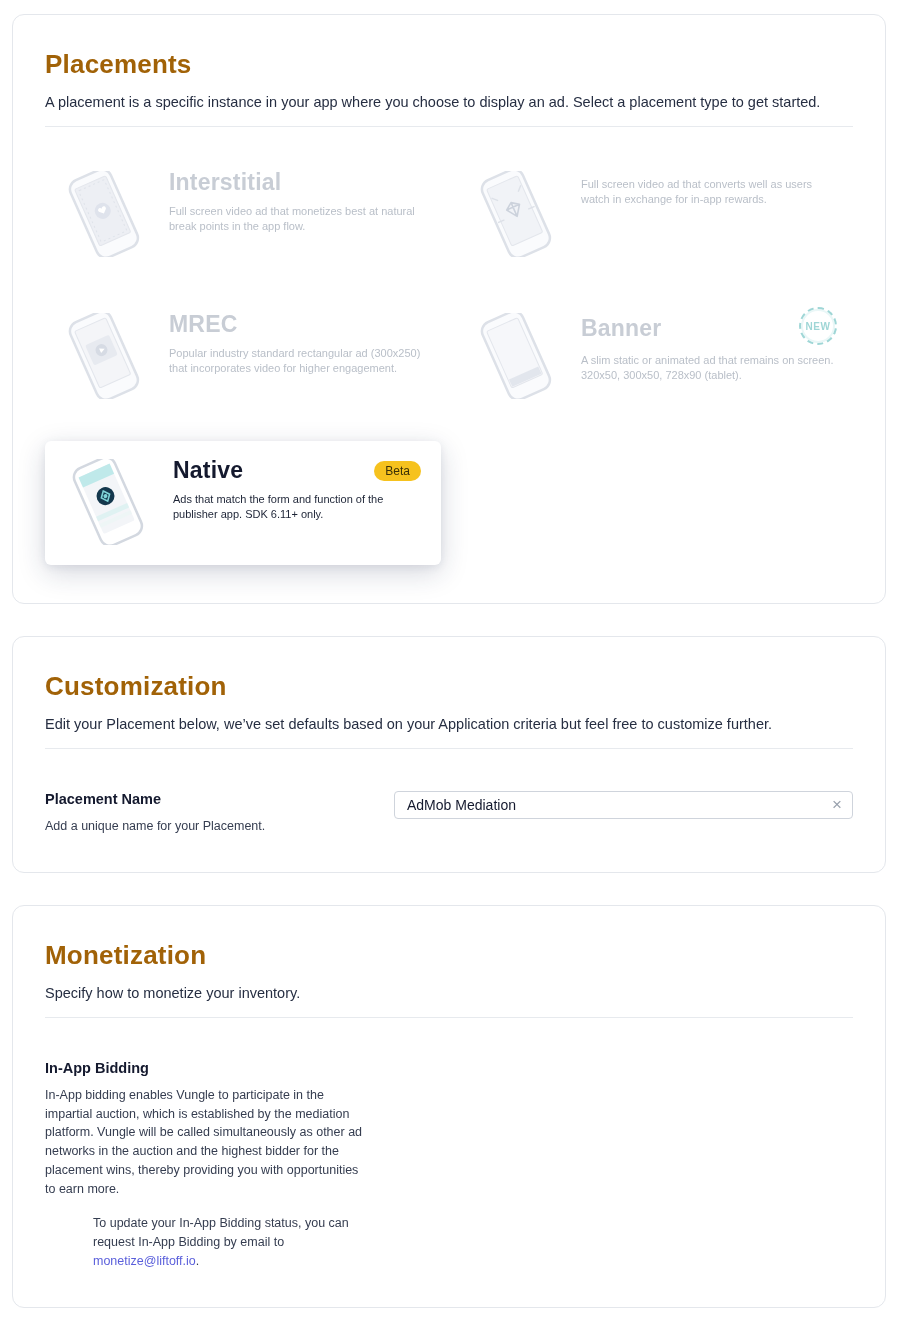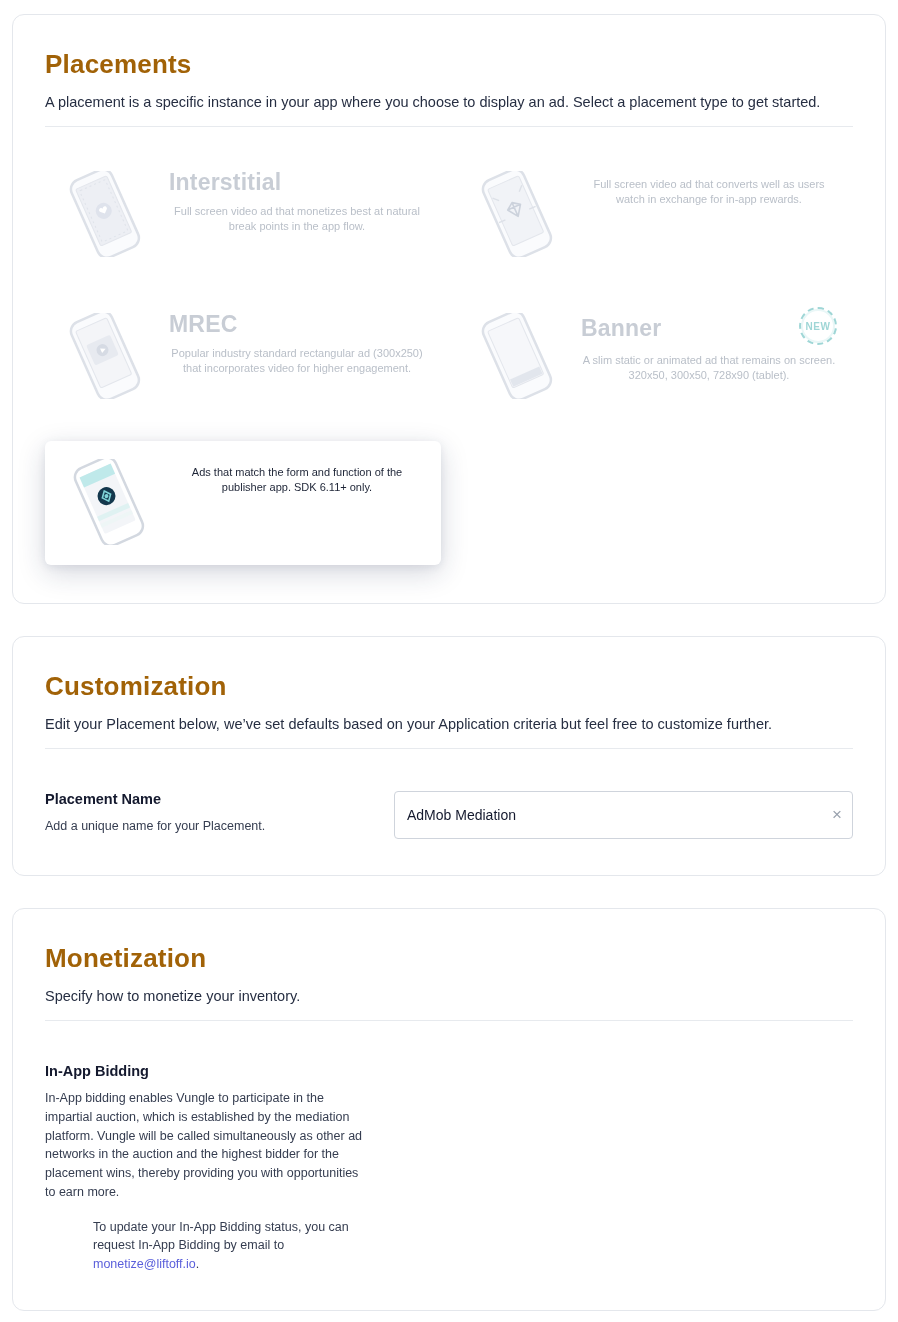--- a/index.html
+++ b/index.html
@@ -40,21 +40,20 @@
     row-gap:26px;
     padding:30px 0 2px;
   }
   .ptile {
     display:flex;
     align-items:flex-start;
     gap:16px;
     padding:12px 16px 12px 10px;
     border-radius:8px;
     cursor:pointer;
-    text-align:center;
   }
   .ptile .icon-wrap { flex:0 0 98px; margin-top:2px; }
   .ptext { flex:1; min-width:0; }
   .ptitle-row { display:flex; align-items:center; }
   .ptile h3 { font-size:23px; font-weight:700; color:#c8cdd5; letter-spacing:.2px; }
   .ptile p {
     font-size:11px;
     line-height:1.4;
     color:#b9bfc8;
     margin-top:8px;
@@ -99,21 +98,21 @@
   .form-label { font-size:14.5px; font-weight:700; color:#14192e; }
   .form-help { font-size:12.5px; color:#353d50; margin-top:10px; line-height:1.5; }
   .form-help.para { max-width:318px; }
   .form-help.para + .form-help.para { margin-top:16px;margin-left:48px; }
   .email-link { color:#5a5fdb; text-decoration:none; cursor:pointer; }
 
   .form-field { flex:1; }
   .input-wrap { position:relative; }
   .input-wrap input {
     width:100%;
-    height:48px;
+    height:28px;
     border:1px solid #cfd4dc;
     border-radius:4px;
     padding:0 32px 0 12px;
     font-size:14px;
     font-family:"Liberation Sans", sans-serif;
     color:#14192e;
     outline:none;
     background:#fff;
   }
   .clear-x {
@@ -254,20 +253,24 @@
               <rect x="32" y="9" width="34" height="11" fill="#bfe9ea"></rect>
               <rect x="32" y="52" width="34" height="5" fill="#dff2f2"></rect>
               <rect x="32" y="60" width="34" height="4" fill="#eef6f6"></rect>
               <circle cx="49" cy="37" r="9" fill="#14384d"></circle>
               <path d="M49 31.5 l4.5 5.5 -4.5 5.5 -4.5 -5.5 z" fill="none" stroke="#7fd4d8" stroke-width="1.6"></path>
               <circle cx="49" cy="37" r="2" fill="#7fd4d8"></circle>
             </g>
           </svg>
         </span>
         <div class="ptext">
+          <div class="ptitle-row">
+            <h3>Native</h3>
+            <span class="badge-beta">Beta</span>
+          </div>
           <p>Ads that match the form and function of the publisher app. SDK 6.11+ only.</p>
         </div>
       </div>
 
       <div></div>
     </div>
   </section>
 
   <section class="card">
     <h1 class="card-title">Customization</h1>

